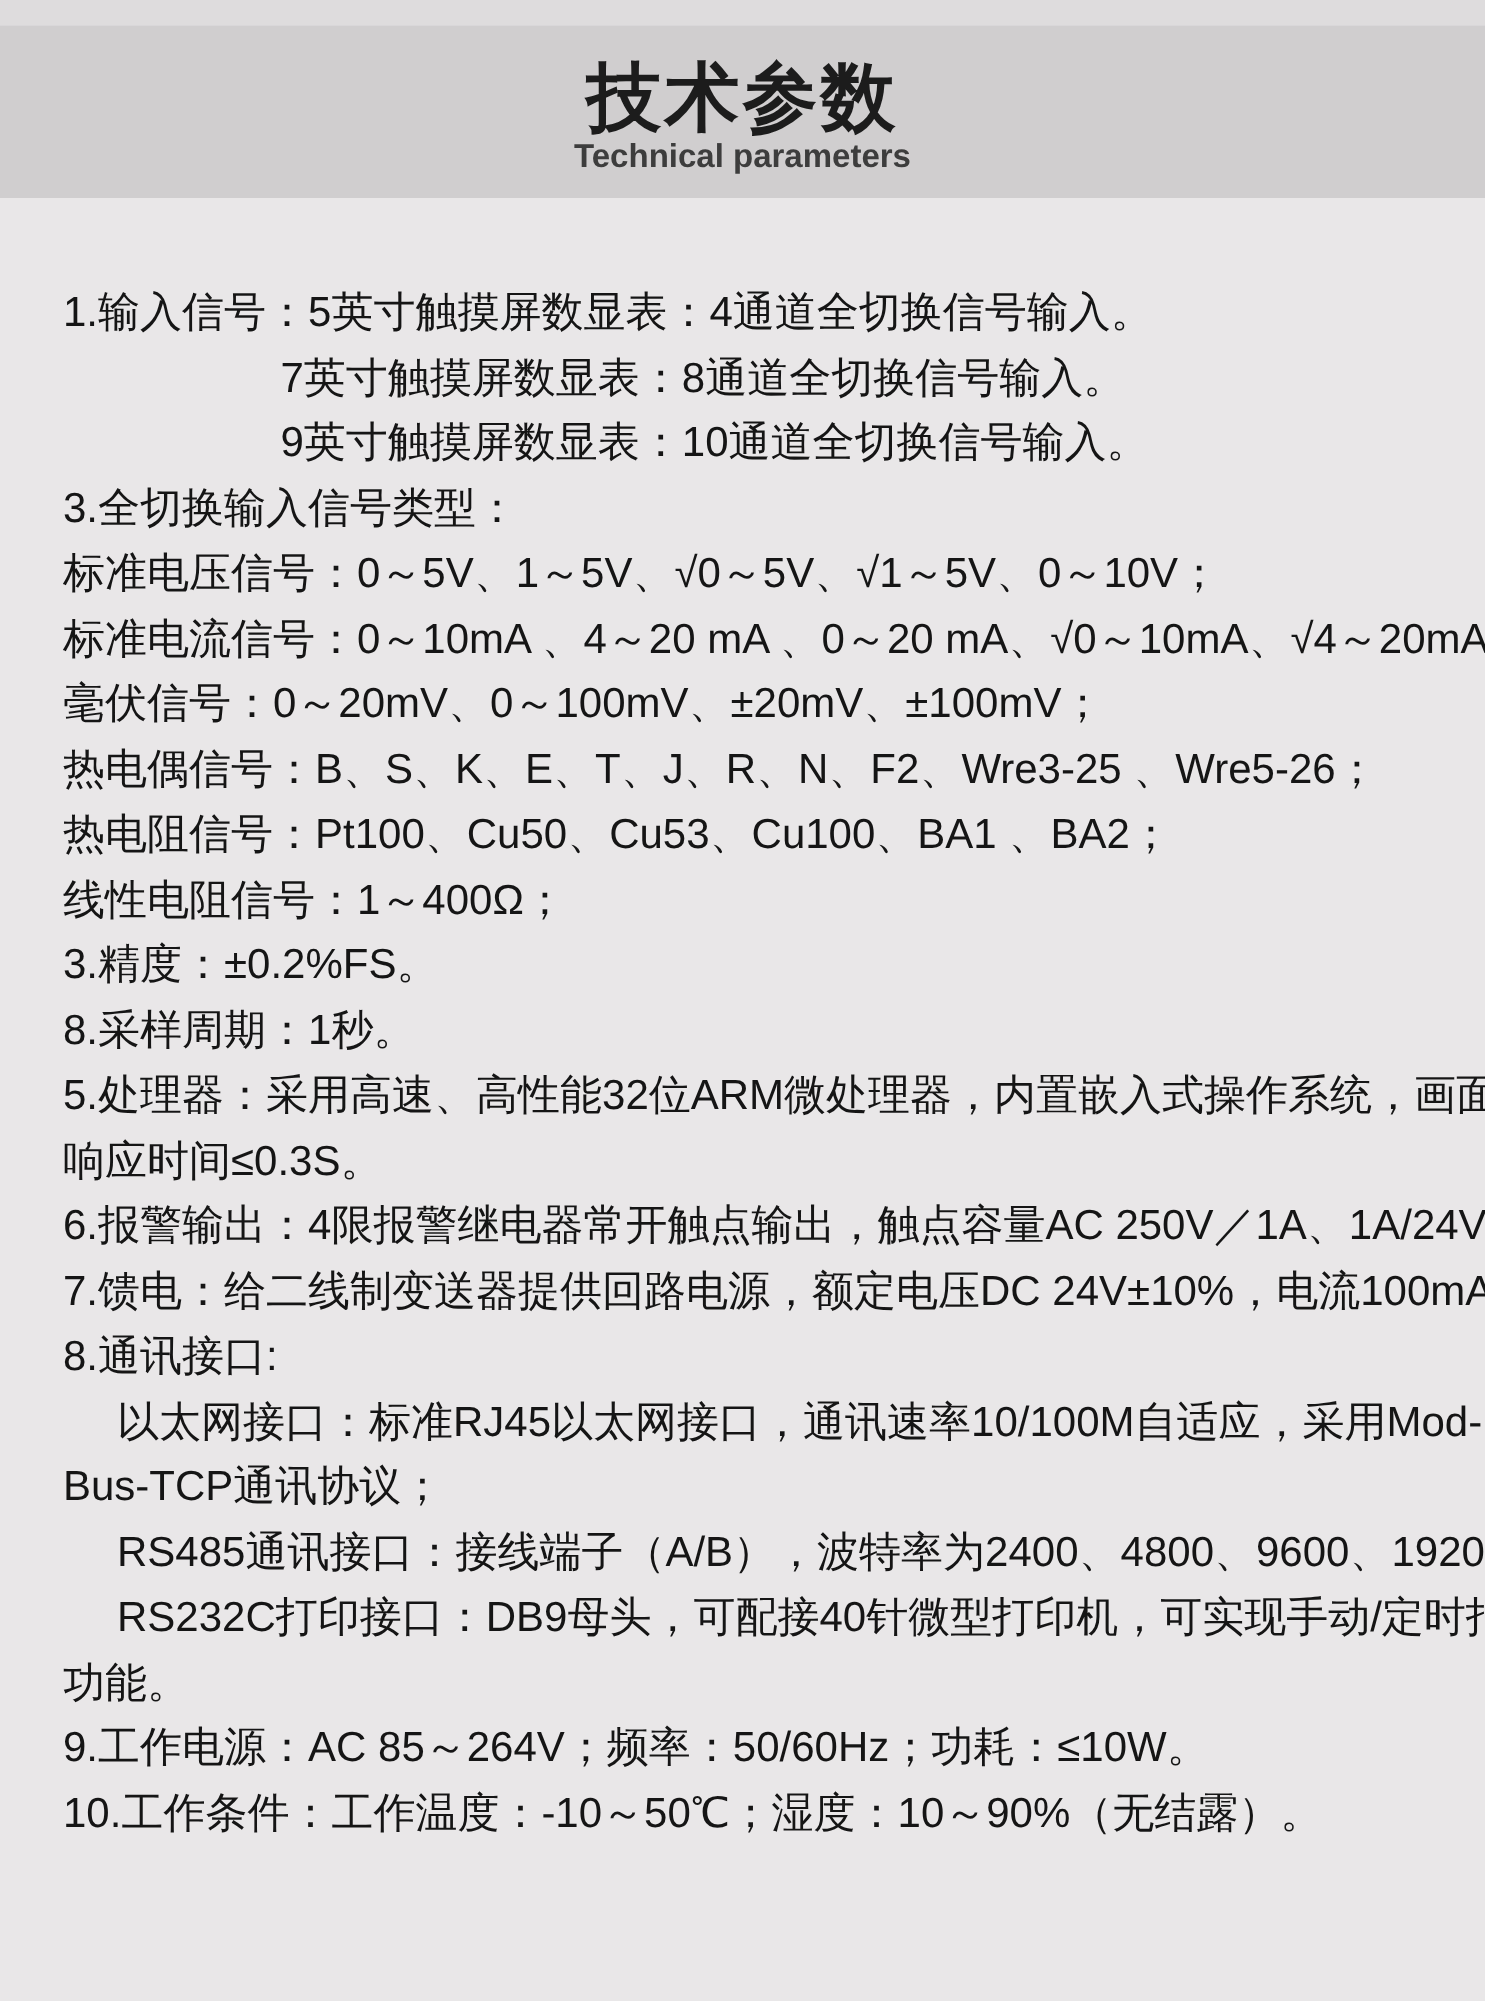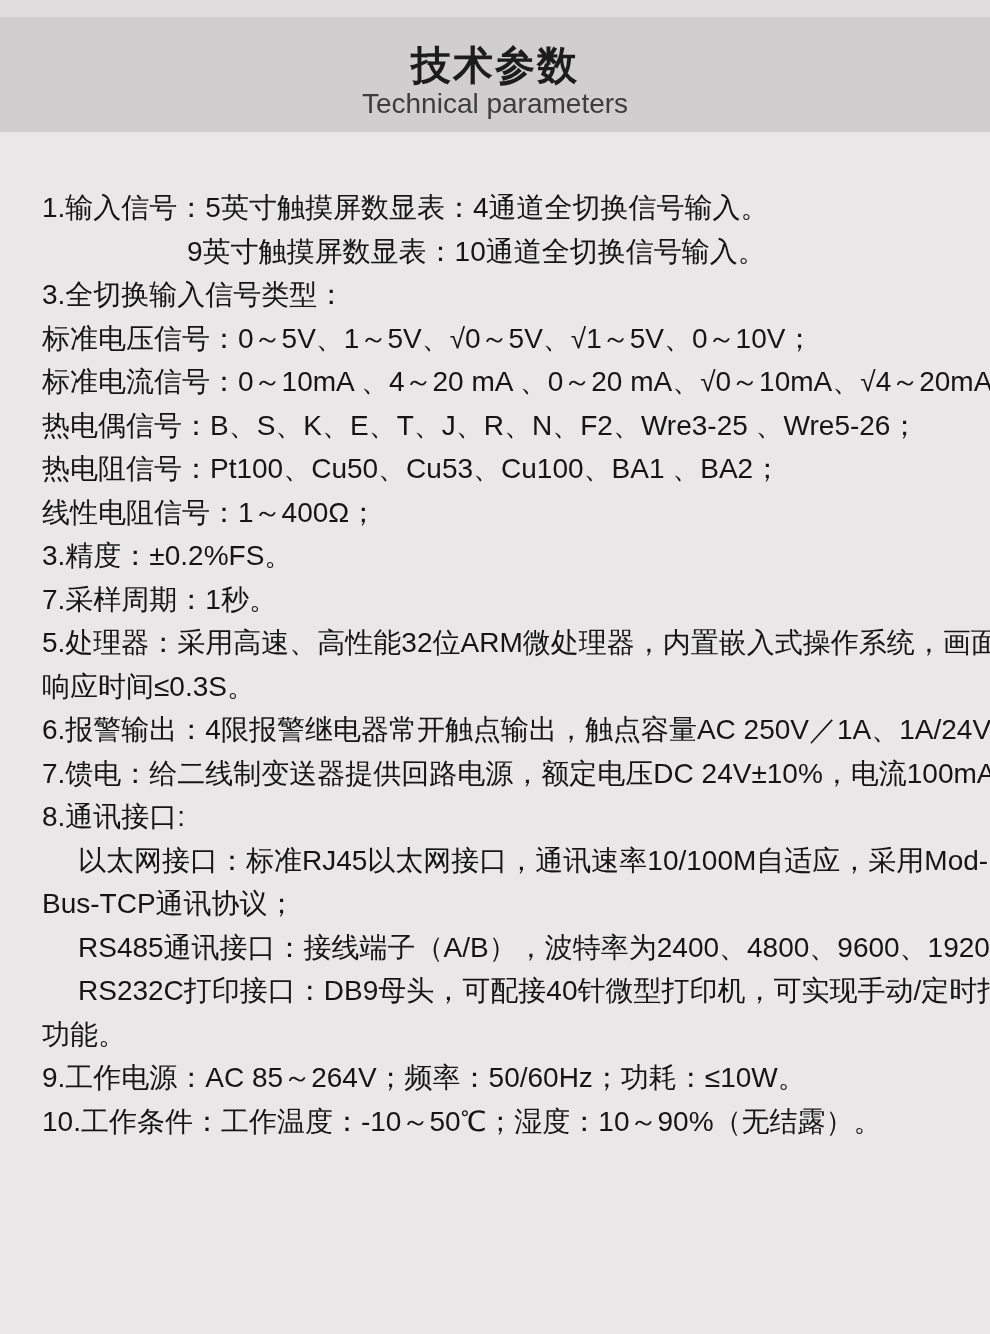--- a/index.html
+++ b/index.html
@@ -21,32 +21,32 @@
   }
   .title-band {
     width: 990px;
     height: 115px;
     background: #d0cecf;
     text-align: center;
   }
   .title-band h1 {
     margin: 0;
     padding-top: 22px;
-    font-size: 40px;
+    font-size: 50px;
     line-height: 52px;
     font-weight: 900;
     color: #1c1c1c;
     letter-spacing: 2px;
   }
   .subtitle {
     margin-top: 0;
-    font-size: 28px;
+    font-size: 22px;
     line-height: 26px;
     color: #3d3d3d;
-    font-weight: 400;
+    font-weight: 700;
   }
   .content {
     padding: 54px 45px 0 42px;
     font-size: 28px;
     line-height: 43.5px;
     font-weight: 400;
   }
   .line {
     white-space: nowrap;
   }
@@ -58,29 +58,31 @@
 
 <div class="top-strip"></div>
 
 <header class="title-band">
   <h1>技术参数</h1>
   <div class="subtitle">Technical parameters</div>
 </header>
 
 <main class="content">
   <div class="line">1.输入信号：5英寸触摸屏数显表：4通道全切换信号输入。</div>
+  <div class="line indent-a">7英寸触摸屏数显表：8通道全切换信号输入。</div>
   <div class="line indent-a">9英寸触摸屏数显表：10通道全切换信号输入。</div>
   <div class="line">3.全切换输入信号类型：</div>
   <div class="line">标准电压信号：0～5V、1～5V、√0～5V、√1～5V、0～10V；</div>
   <div class="line">标准电流信号：0～10mA 、4～20 mA 、0～20 mA、√0～10mA、√4～20mA；</div>
+  <div class="line">毫伏信号：0～20mV、0～100mV、±20mV、±100mV；</div>
   <div class="line">热电偶信号：B、S、K、E、T、J、R、N、F2、Wre3-25 、Wre5-26；</div>
   <div class="line">热电阻信号：Pt100、Cu50、Cu53、Cu100、BA1 、BA2；</div>
   <div class="line">线性电阻信号：1～400Ω；</div>
   <div class="line">3.精度：±0.2%FS。</div>
-  <div class="line">7.采样周期：1秒。</div>
+  <div class="line">8.采样周期：1秒。</div>
   <div class="line">5.处理器：采用高速、高性能32位ARM微处理器，内置嵌入式操作系统，画面切换</div>
   <div class="line">响应时间≤0.3S。</div>
   <div class="line">6.报警输出：4限报警继电器常开触点输出，触点容量AC 250V／1A、1A/24VDC</div>
   <div class="line">7.馈电：给二线制变送器提供回路电源，额定电压DC 24V±10%，电流100mA。</div>
   <div class="line">8.通讯接口:</div>
   <div class="line indent-b">以太网接口：标准RJ45以太网接口，通讯速率10/100M自适应，采用Mod-</div>
   <div class="line">Bus-TCP通讯协议；</div>
   <div class="line indent-b">RS485通讯接口：接线端子（A/B），波特率为2400、4800、9600、19200可</div>
   <div class="line indent-b">RS232C打印接口：DB9母头，可配接40针微型打印机，可实现手动/定时打印</div>
   <div class="line">功能。</div>

